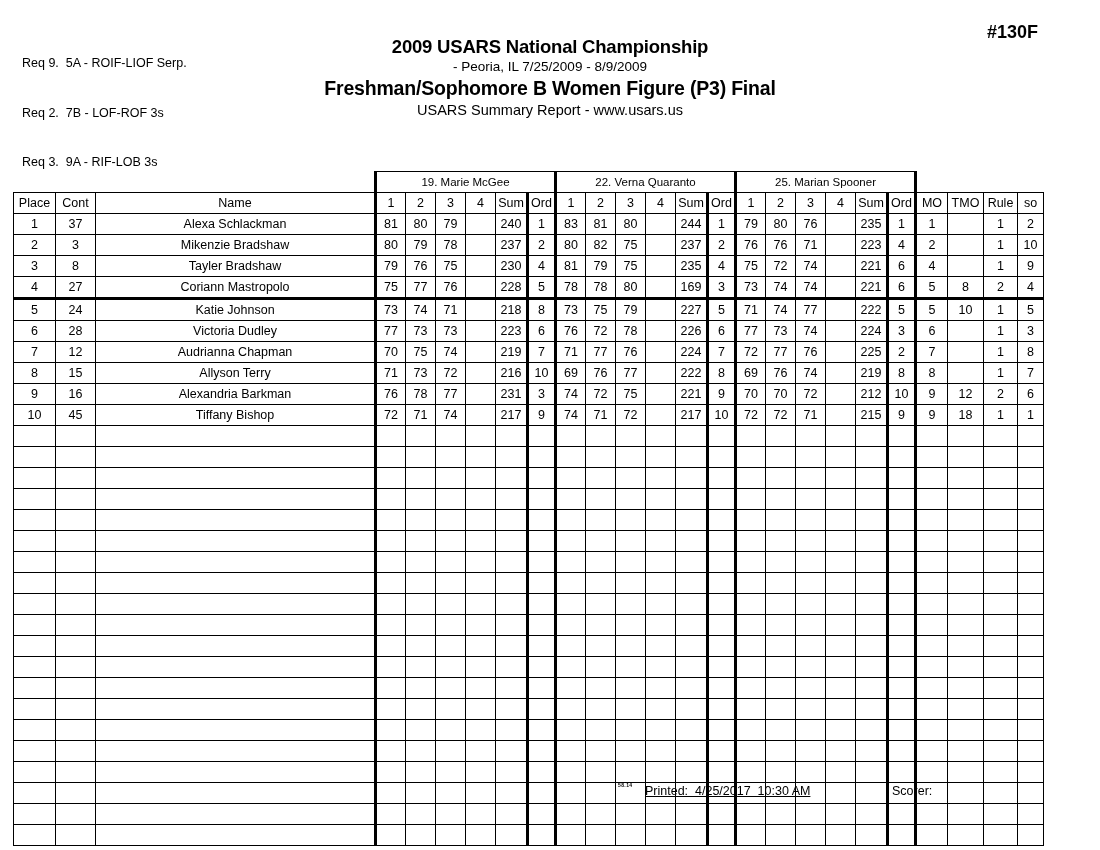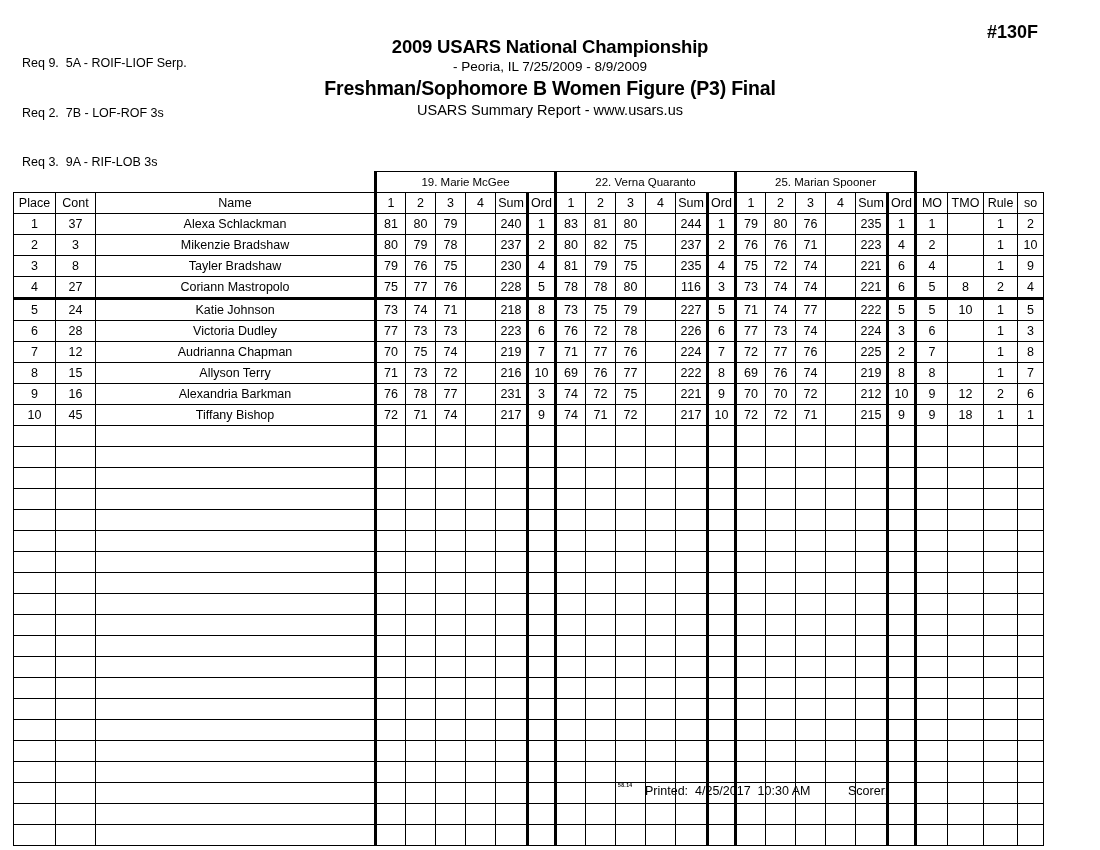--- a/index.html
+++ b/index.html
@@ -132,24 +132,25 @@
     top: 0px;
     font-size: 5px;
     font-weight: bold;
     letter-spacing: 0.4px;
   }
   #footer .printed {
     position: absolute;
     left: 620px;
     top: 2px;
     white-space: pre;
+    text-decoration: underline;
   }
   #footer .scorer {
     position: absolute;
-    left: 823px;
+    left: 867px;
     top: 2px;
   }
 </style>
 </head>
 <body>
 
 <div id="req-block">
   <span class="req-line">Req 9.  5A - ROIF-LIOF Serp.</span>
   <span class="req-line">Req 2.  7B - LOF-ROF 3s</span>
   <span class="req-line">Req 3.  9A - RIF-LOB 3s</span>
@@ -322,21 +323,21 @@
         <td class="tk-l tk-b">75</td>
         <td class=" tk-b">77</td>
         <td class=" tk-b">76</td>
         <td class=" tk-b"></td>
         <td class=" tk-b">228</td>
         <td class="ord-cell tk-l tk-r tk-b">5</td>
         <td class=" tk-b">78</td>
         <td class=" tk-b">78</td>
         <td class=" tk-b">80</td>
         <td class=" tk-b"></td>
-        <td class=" tk-b">116</td>
+        <td class=" tk-b">169</td>
         <td class="ord-cell tk-l tk-r tk-b">3</td>
         <td class=" tk-b">73</td>
         <td class=" tk-b">74</td>
         <td class=" tk-b">74</td>
         <td class=" tk-b"></td>
         <td class=" tk-b">221</td>
         <td class="ord-cell tk-l tk-r tk-b">6</td>
         <td class=" tk-b">5</td>
         <td class=" tk-b">8</td>
         <td class=" tk-b">2</td>

